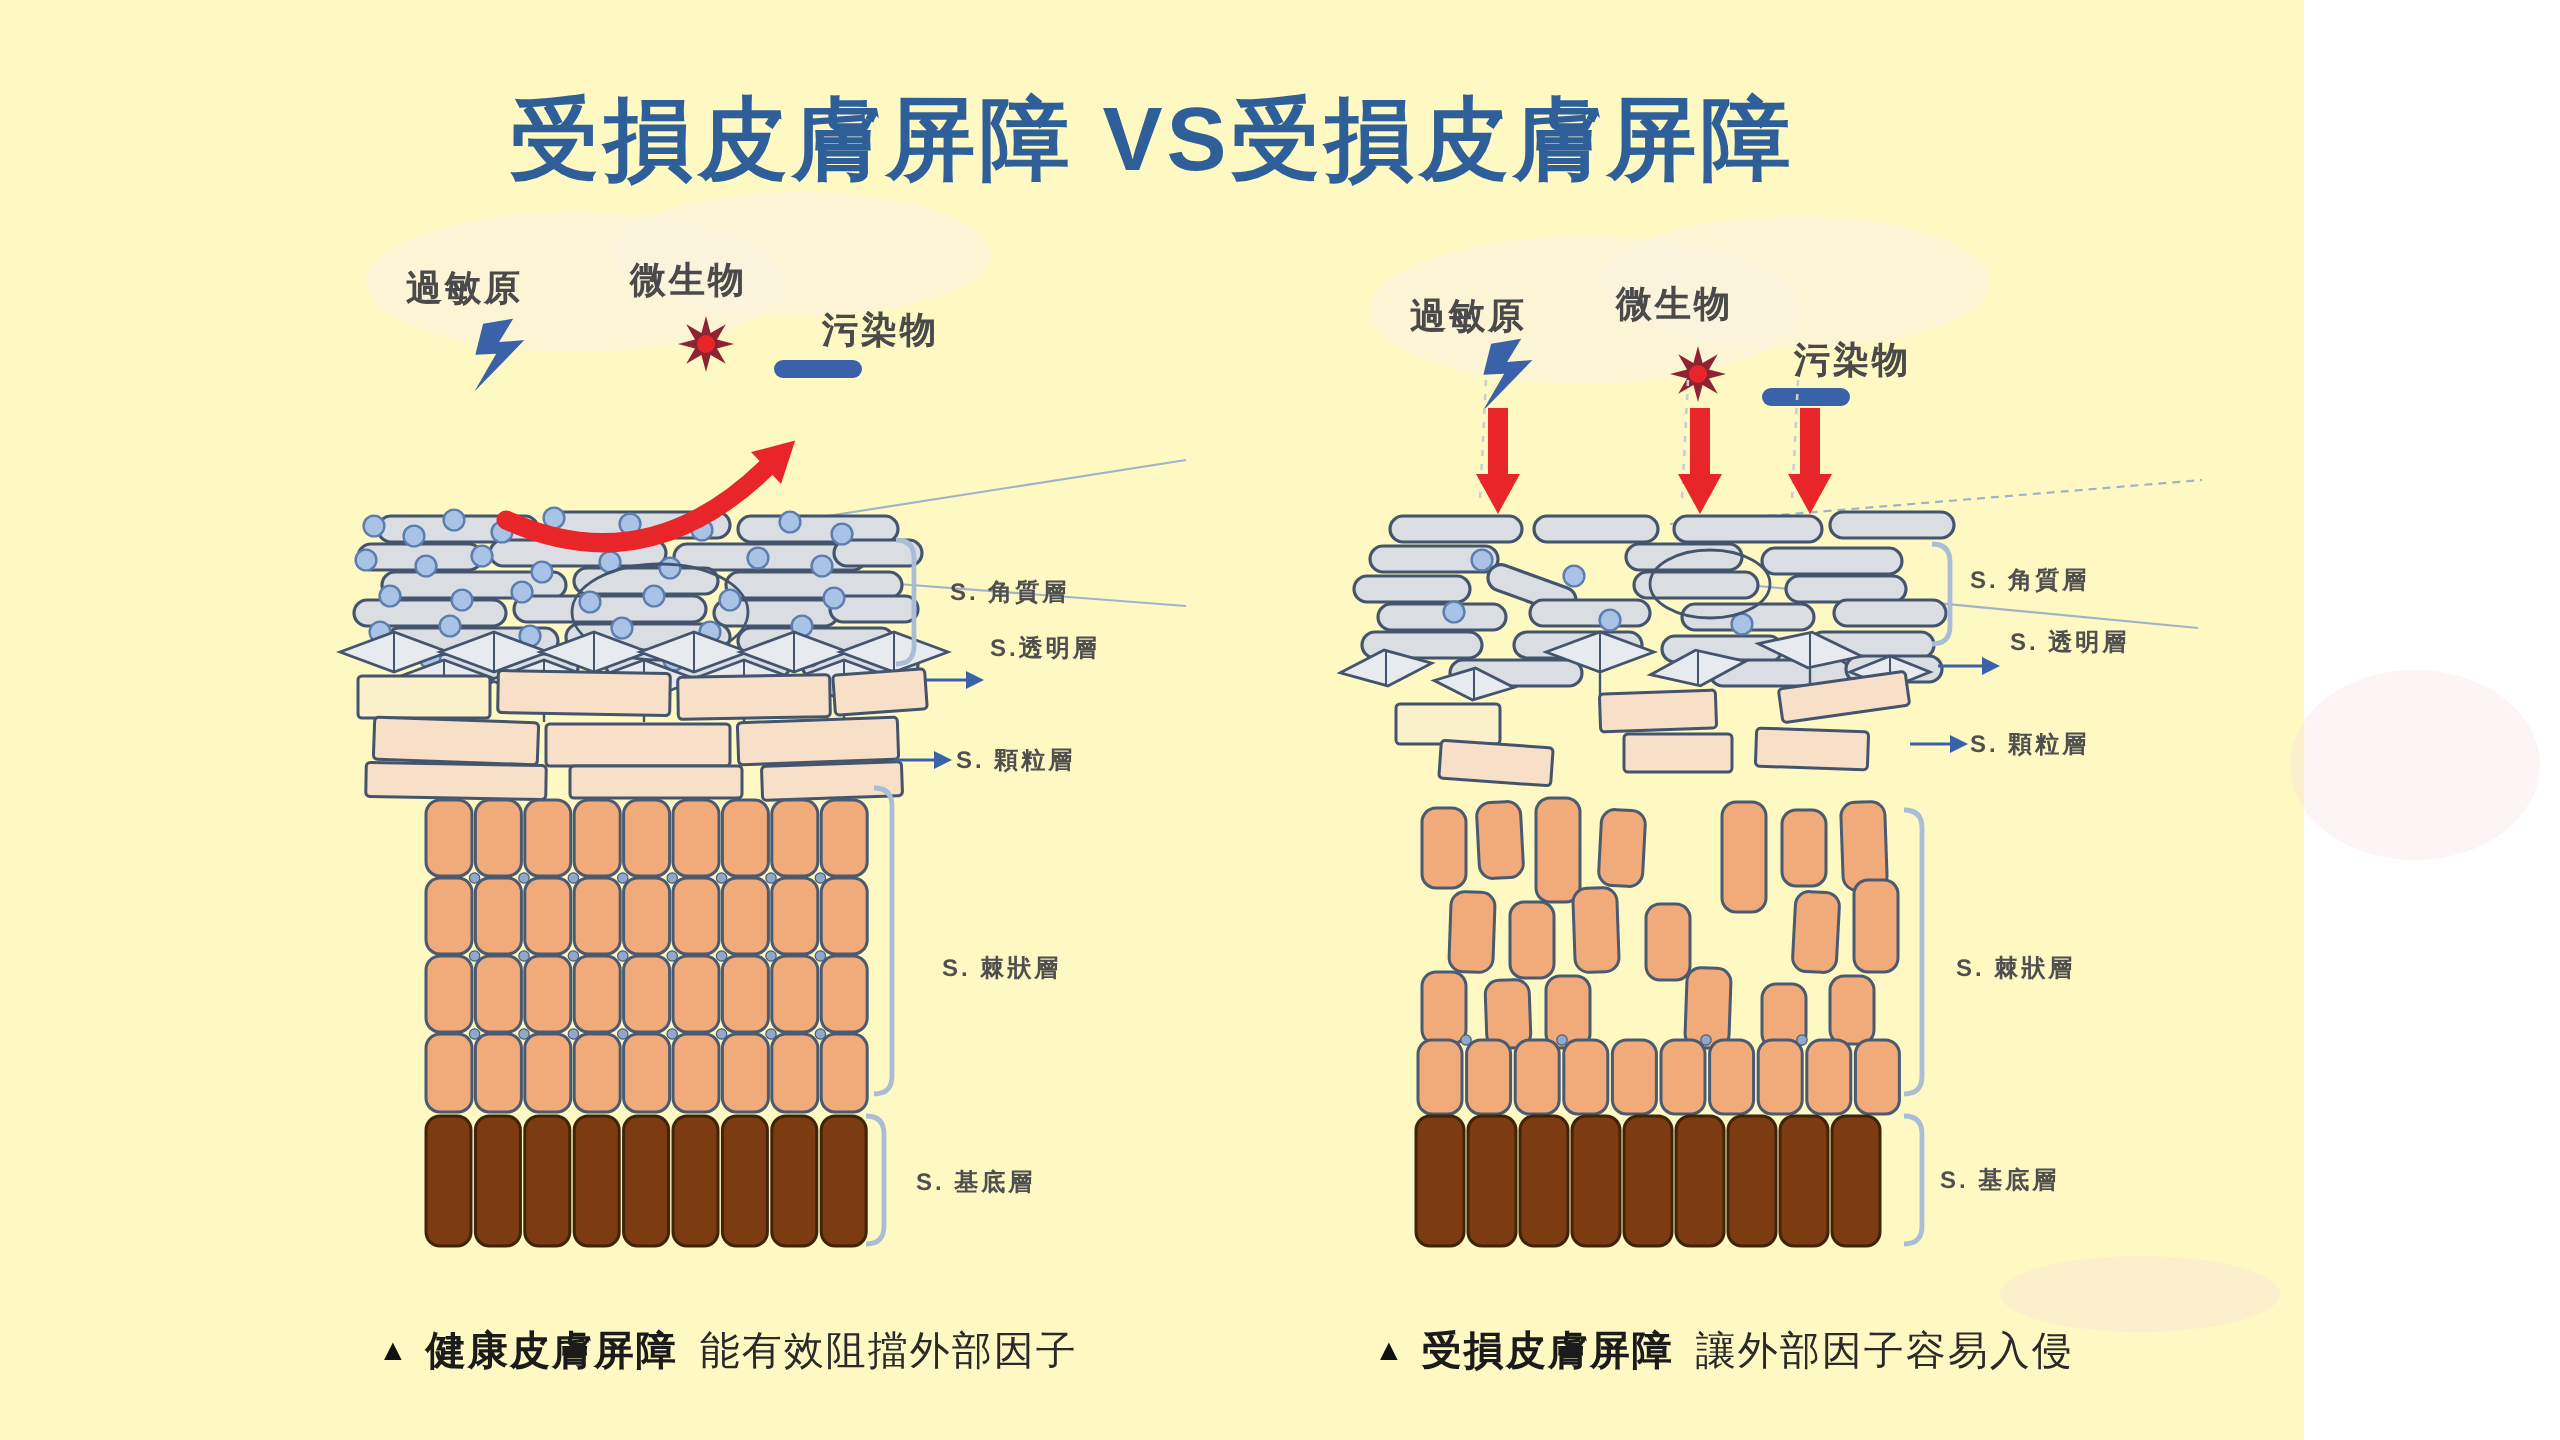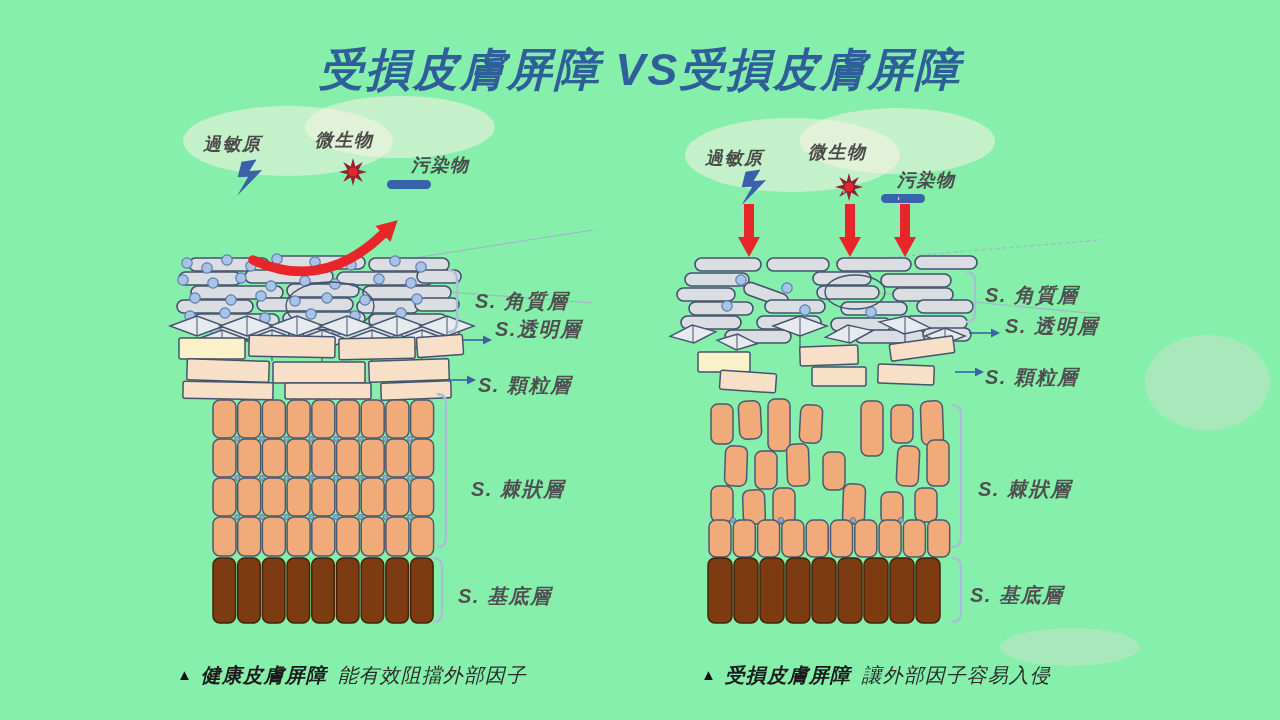--- a/index.html
+++ b/index.html
@@ -1,28 +1,28 @@
 <!DOCTYPE html>
 <html><head>
 <meta charset="utf-8">
 <style>
   html,body{margin:0;padding:0;background:#ffffff;}
   body{width:1280px;height:720px;overflow:hidden;
        font-family:"Liberation Sans","DejaVu Sans",sans-serif;}
-  .stage{position:relative;width:1280px;height:720px;background:#86efac;font-style:italic;}
+  .stage{position:relative;width:1152px;height:720px;background:#fef9c3;}
   .title{position:absolute;left:0;right:0;top:40px;margin:0;text-align:center;
          font-size:45px;font-weight:800;letter-spacing:2px;color:#2e5f99;}
   .panel{position:absolute;top:110px;width:475px;height:600px;}
   .panel.left{left:165px;} .panel.right{left:665px;}
   .halo{position:absolute;border-radius:50%;background:#faf3e4;opacity:.55;}
   .smudge{position:absolute;border-radius:50%;background:#f6dadd;opacity:.30;}
   .threat{position:absolute;font-size:18px;font-weight:700;color:#4a4a4a;
           letter-spacing:1.5px;white-space:nowrap;}
   .skin{position:absolute;left:0;top:0;width:475px;height:545px;}
-  .layer-label{position:absolute;font-size:20px;font-weight:700;color:#4f4f4f;
+  .layer-label{position:absolute;font-size:12px;font-weight:700;color:#4f4f4f;
                letter-spacing:1.5px;white-space:nowrap;}
   .caption{position:absolute;top:552px;font-size:20px;color:#1b1b1b;white-space:nowrap;}
   .caption .tri{font-size:15px;margin-right:9px;position:relative;top:-2px;color:#111;}
   .caption b{font-weight:800;margin-right:11px;letter-spacing:1px;}
   .caption .desc{letter-spacing:1px;color:#2a2a2a;}
 </style>
 </head>
 <body>
 
 <div class="stage">
@@ -235,21 +235,21 @@
     <span class="threat" style="left:38px;top:22px;">過敏原</span>
     <span class="threat" style="left:150px;top:18px;">微生物</span>
     <span class="threat" style="left:246px;top:43px;">污染物</span>
 
     <span class="layer-label" style="left: 310px; top: 178px; color: rgb(79, 79, 79);">S. 角質層</span>
     <span class="layer-label" style="left: 330px; top: 206px; color: rgb(79, 79, 79);">S.透明層</span>
     <span class="layer-label" style="left: 313px; top: 262px; color: rgb(79, 79, 79);">S. 顆粒層</span>
     <span class="layer-label" style="left: 306px; top: 366px; color: rgb(79, 79, 79);">S. 棘狀層</span>
     <span class="layer-label" style="left: 293px; top: 473px; color: rgb(79, 79, 79);">S. 基底層</span>
 
-    <div class="caption" style="left: 12px; color: rgb(27, 27, 27);">
+    <div class="caption" style="left: 24px; color: rgb(27, 27, 27);">
       <span class="tri">▲</span><b>健康皮膚屏障</b><span class="desc">能有效阻擋外部因子</span>
     </div>
   </section>
 
   <section class="panel right">
     <div class="halo" style="left:20px;top:8px;width:215px;height:74px;"></div>
     <div class="halo" style="left:135px;top:-2px;width:195px;height:66px;"></div>
 
     <svg class="skin" id="skin-1" viewBox="0 0 475 545">
         <g>
@@ -387,17 +387,17 @@
     <span class="threat" style="left:40px;top:36px;">過敏原</span>
     <span class="threat" style="left:143px;top:30px;">微生物</span>
     <span class="threat" style="left:232px;top:58px;">污染物</span>
 
     <span class="layer-label" style="left: 320px; top: 172px; color: rgb(79, 79, 79);">S. 角質層</span>
     <span class="layer-label" style="left: 340px; top: 203px; color: rgb(79, 79, 79);">S. 透明層</span>
     <span class="layer-label" style="left: 320px; top: 254px; color: rgb(79, 79, 79);">S. 顆粒層</span>
     <span class="layer-label" style="left: 313px; top: 366px; color: rgb(79, 79, 79);">S. 棘狀層</span>
     <span class="layer-label" style="left: 305px; top: 472px; color: rgb(79, 79, 79);">S. 基底層</span>
 
-    <div class="caption" style="left: 36px; color: rgb(27, 27, 27);">
+    <div class="caption" style="left: 22px; color: rgb(27, 27, 27);">
       <span class="tri">▲</span><b>受損皮膚屏障</b><span class="desc">讓外部因子容易入侵</span>
     </div>
   </section>
 </div>
 
 </body></html>

